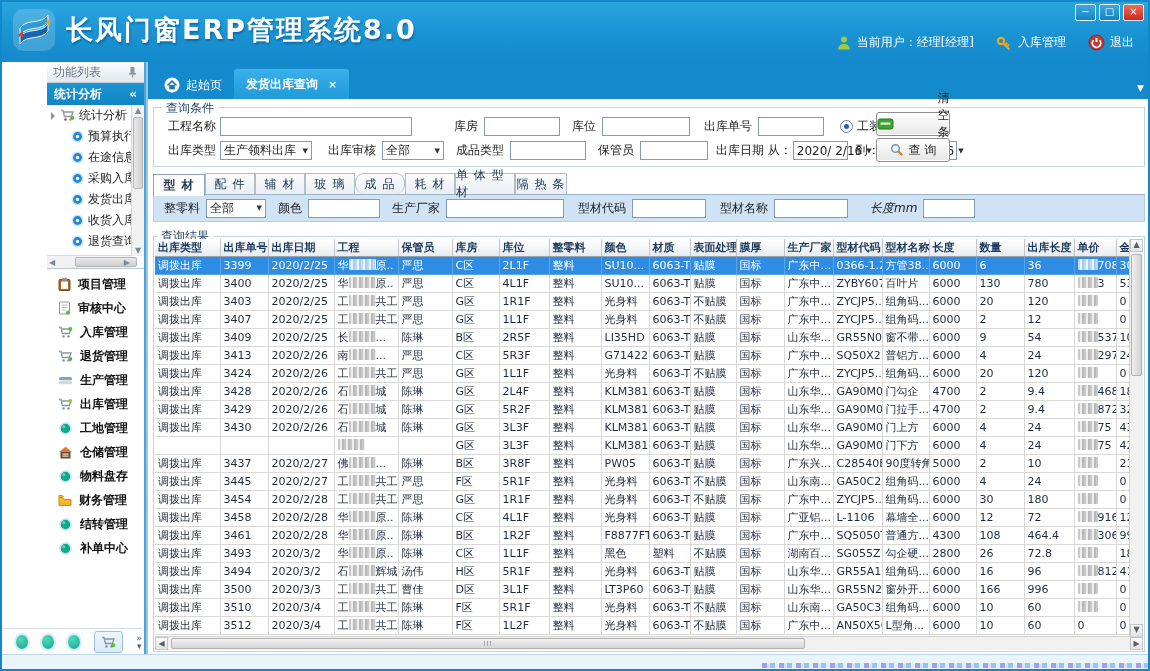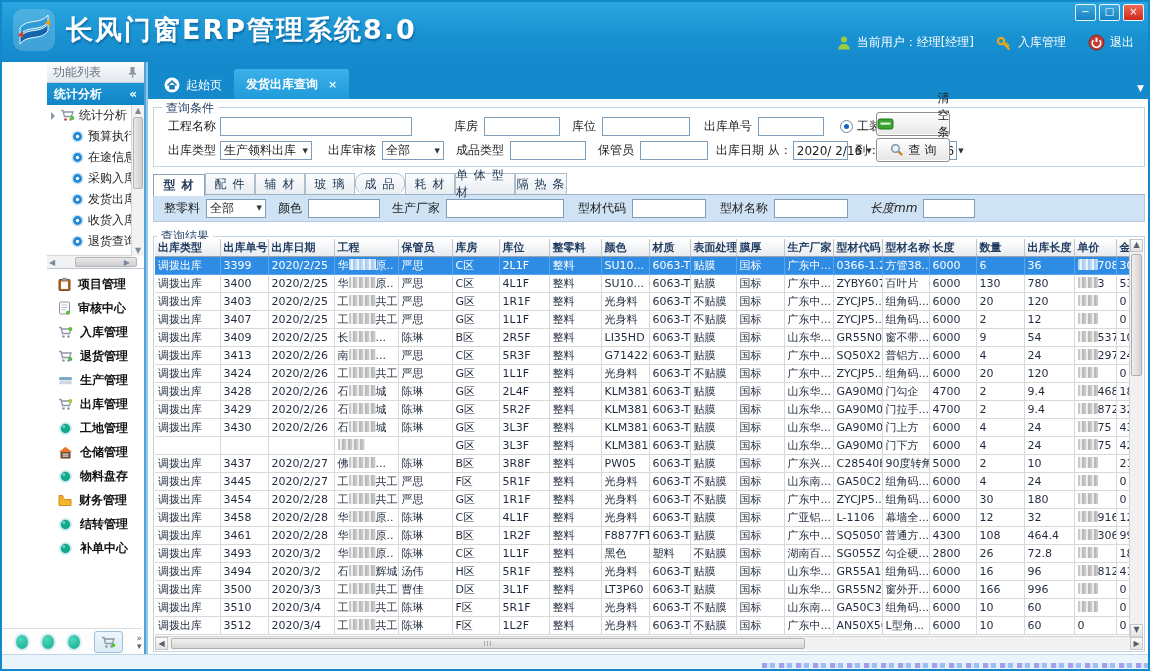--- a/index.html
+++ b/index.html
@@ -889,21 +889,21 @@
                 <td class="c7">整料</td>
                 <td class="c8">光身料</td>
                 <td class="c9">6063-T5</td>
                 <td class="c10">贴膜</td>
                 <td class="c11">国标</td>
                 <td class="c12">广亚铝...</td>
                 <td class="c13">L-1106</td>
                 <td class="c14">幕墙全...</td>
                 <td class="c15">6000</td>
                 <td class="c16">12</td>
-                <td class="c17">32</td>
+                <td class="c17">72</td>
                 <td class="c18"><span class="mz"></span>916</td>
                 <td class="c19">123</td>
               </tr>
               <tr>
                 <td class="c0">调拨出库</td>
                 <td class="c1">3461</td>
                 <td class="c2">2020/2/28</td>
                 <td class="c3">华<span class="mz"></span>原..</td>
                 <td class="c4">陈琳</td>
                 <td class="c5">B区</td>

